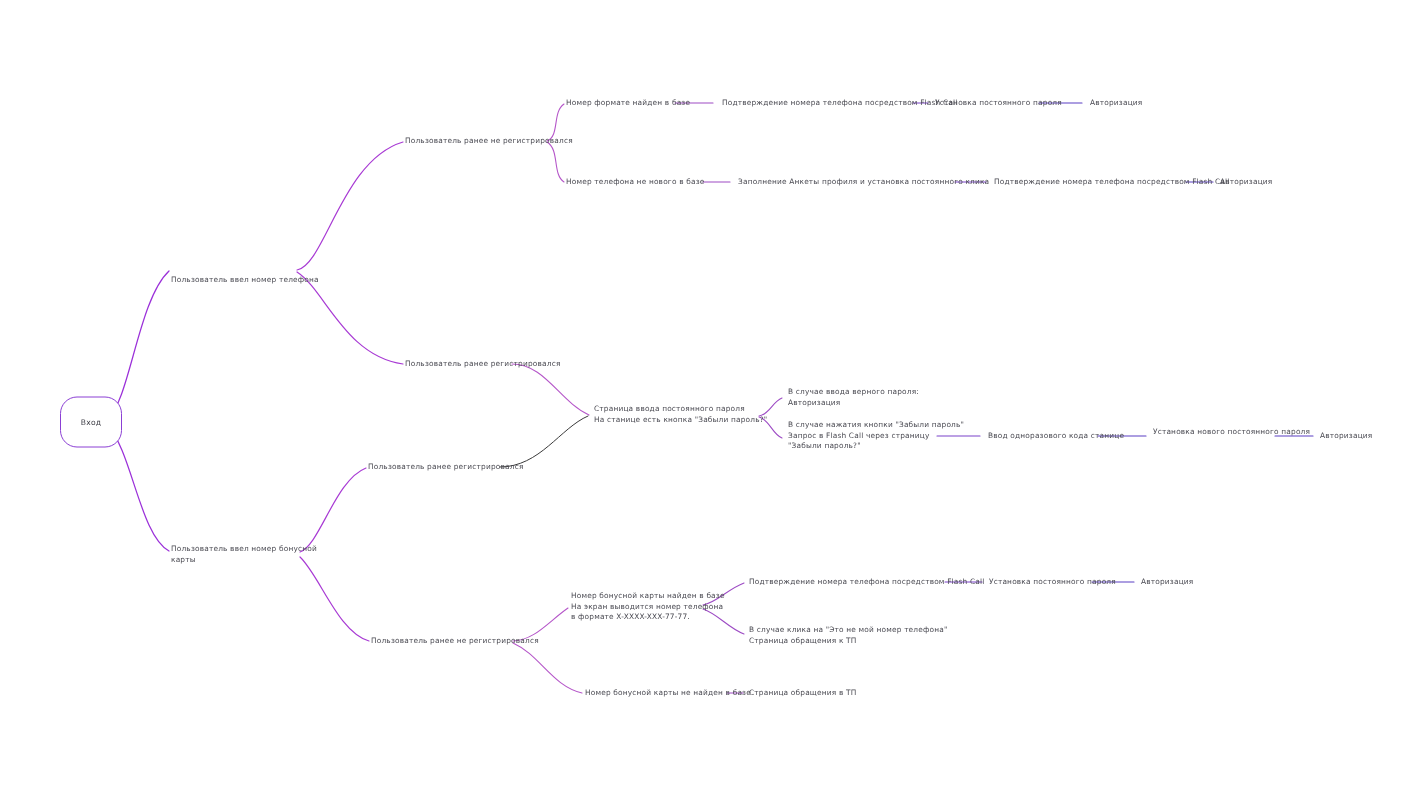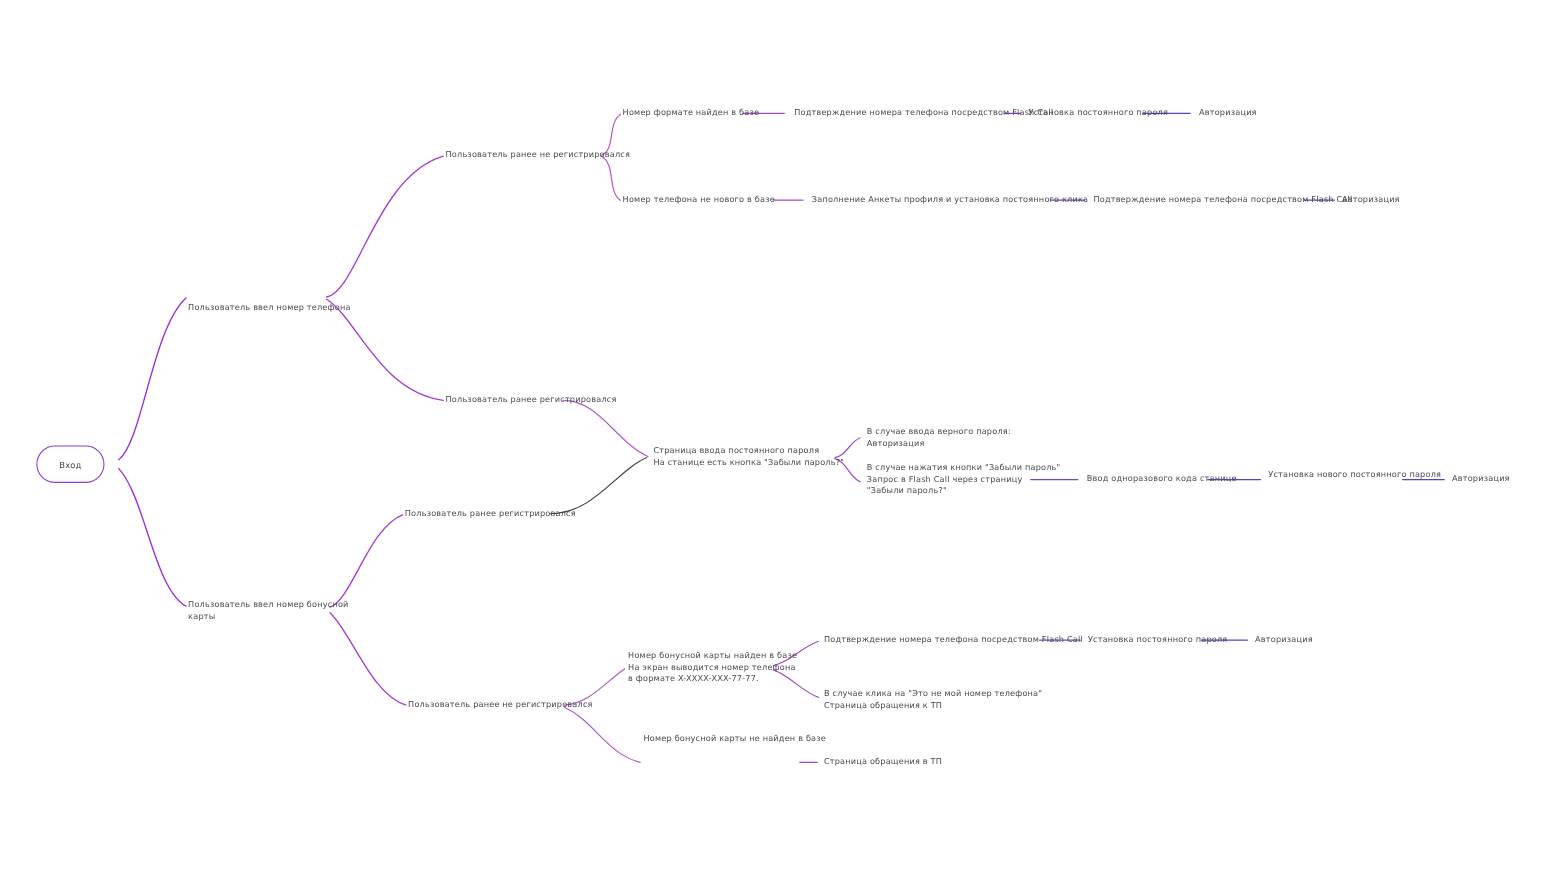--- a/index.html
+++ b/index.html
@@ -85,21 +85,21 @@
       <path d="M 1275 436 L 1313 436" stroke="#5b3fc4" stroke-width="1.1"></path>
       <path d="M 513 641 C 535 640 548 622 568 608" stroke="#b556c9" stroke-width="1.1"></path>
       <path d="M 513 643 C 540 655 552 686 582 693" stroke="#b556c9" stroke-width="1.1"></path>
       <path d="M 703 605 C 718 602 726 590 744 583" stroke="#9d4bc4" stroke-width="1.1"></path>
       <path d="M 703 609 C 718 614 728 628 744 634" stroke="#9d4bc4" stroke-width="1.1"></path>
       <path d="M 945 582 L 982 582" stroke="#7a43c9" stroke-width="1.1"></path>
       <path d="M 1092 582 L 1134 582" stroke="#5b3fc4" stroke-width="1.1"></path>
       <path d="M 727 693 L 743 693" stroke="#9d4bc4" stroke-width="1.1"></path>
     </svg>
   <div id="nodes-layer">
-      <div class="root-node" style="left: 64px; top: 422px; width: 62px; height: 34px; text-align: center;">
+      <div class="root-node" style="left: 91px; top: 422px; width: 62px; height: 51px; text-align: center;">
         <span>Вход</span>
       </div>
       <div class="node right" style="left: 171px; top: 280px;">Пользователь ввел номер телефона</div>
       <div class="node right" style="left: 171px; top: 555px;">Пользователь ввел номер бонусной
 карты</div>
       <div class="node right" style="left: 405px; top: 141px;">Пользователь ранее не регистрировался</div>
       <div class="node right" style="left: 405px; top: 364px;">Пользователь ранее регистрировался</div>
       <div class="node right" style="left: 368px; top: 467px;">Пользователь ранее регистрировался</div>
       <div class="node right" style="left: 371px; top: 641px;">Пользователь ранее не регистрировался</div>
       <div class="node right" style="left: 566px; top: 103px;">Номер формате найден в базе</div>
@@ -116,21 +116,21 @@
 Авторизация</div>
       <div class="node right" style="left: 788px; top: 436px;">В случае нажатия кнопки "Забыли пароль"
 Запрос в Flash Call через страницу
 "Забыли пароль?"</div>
       <div class="node right" style="left: 988px; top: 436px;">Ввод одноразового кода станице</div>
       <div class="node right" style="left: 1153px; top: 412px; margin-top: 20px;">Установка нового постоянного пароля</div>
       <div class="node right" style="left: 1320px; top: 436px;">Авторизация</div>
       <div class="node right" style="left: 571px; top: 607px;">Номер бонусной карты найден в базе
 На экран выводится номер телефона
 в формате X-XXXX-XXX-77-77.</div>
-      <div class="node right" style="left: 585px; top: 672px;">Номер бонусной карты не найден в базе</div>
+      <div class="node right" style="left: 585px; top: 693px;">Номер бонусной карты не найден в базе</div>
       <div class="node right" style="left: 749px; top: 582px;">Подтверждение номера телефона посредством Flash Call</div>
       <div class="node right" style="left: 989px; top: 582px;">Установка постоянного пароля</div>
       <div class="node right" style="left: 1141px; top: 582px;">Авторизация</div>
       <div class="node right" style="left: 749px; top: 636px;">В случае клика на "Это не мой номер телефона"
 Страница обращения к ТП</div>
       <div class="node right" style="left: 749px; top: 693px;">Страница обращения в ТП</div>
     </div>
 </div>
 
 </body></html>

